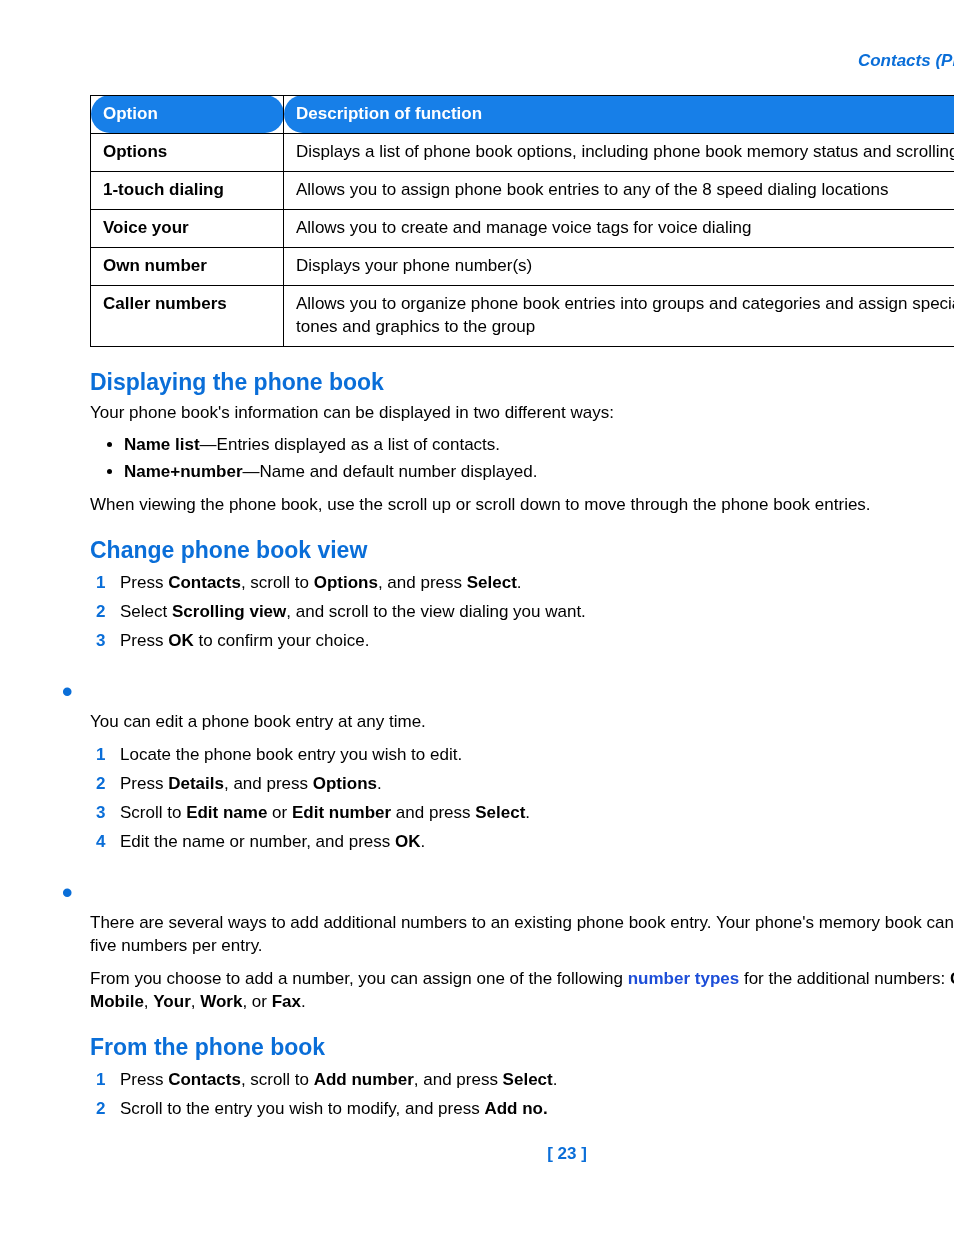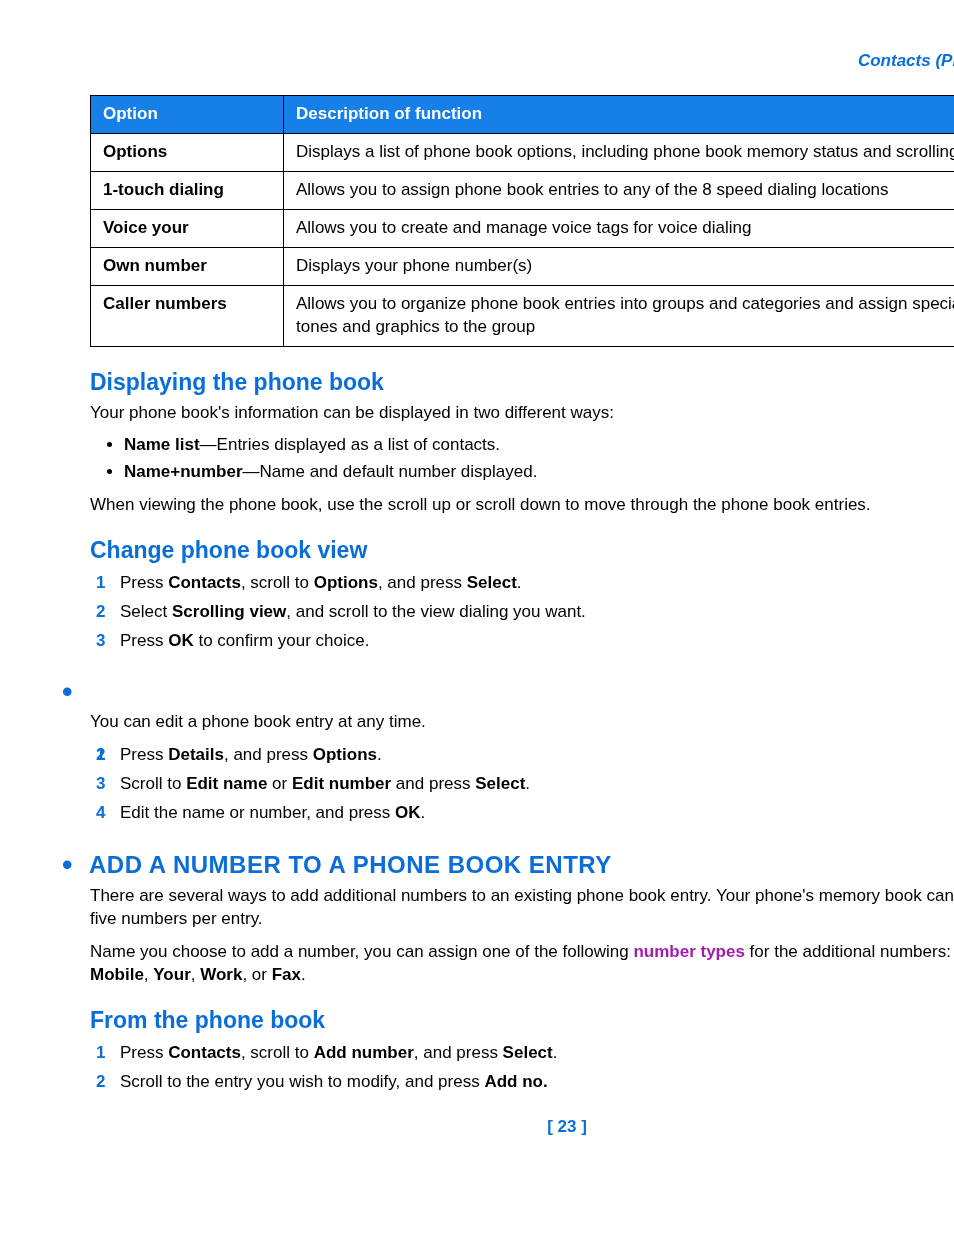--- a/index.html
+++ b/index.html
@@ -32,20 +32,21 @@
     border: 1px solid #000;
     padding: 7px 10px 7px 12px;
     text-align: left;
     vertical-align: top;
     font-size: 17px;
   }
   th {
     background: #177fe8;
     color: #fff;
     font-weight: 700;
+    border-radius: 19px;
   }
   td.opt {
     font-weight: 700;
     width: 170px;
   }
   h2.blue-h {
     color: #0a6ed8;
     font-weight: 700;
     font-size: 23px;
     margin: 18px 0 2px 0;
@@ -86,21 +87,21 @@
     position: relative;
   }
   ol.num li .n {
     position: absolute;
     left: 6px;
     top: 0;
     color: #0a6ed8;
     font-weight: 700;
   }
   .b { font-weight: 700; }
-  .link { color: #a21caf; font-weight: 700; }
+  .link { color: #1d4ed8; font-weight: 700; }
   .page-num {
     text-align: center;
     color: #0a6ed8;
     font-weight: 600;
     margin-top: 22px;
     font-size: 17px;
   }
   .indent { margin-left: 0; }
 </style>
 </head>
@@ -167,42 +168,42 @@
   </li>
 </ol>
 
 <h2 class="sec-h">
   <span class="big-bullet">•</span>
 </h2>
 <p>You can edit a phone book entry at any time.</p>
 <ol class="num">
   <li>
     <span class="n">1</span>
+    <span>Locate the phone book entry you wish to edit.</span>
   </li>
   <li>
     <span class="n">2</span>
     <span>Press </span><span class="b">Details</span><span>, and press </span><span class="b">Options</span><span>.</span>
   </li>
   <li>
     <span class="n">3</span>
     <span>Scroll to </span><span class="b">Edit name</span><span> or </span><span class="b">Edit number</span><span> and press </span><span class="b">Select</span><span>.</span>
   </li>
   <li>
     <span class="n">4</span>
     <span>Edit the name or number, and press </span><span class="b">OK</span><span>.</span>
   </li>
 </ol>
 
 <h2 class="sec-h">
   <span class="big-bullet">•</span>
-  <span>Add a number to a phone book entry</span>
 </h2>
 <p>There are several ways to add additional numbers to an existing phone book entry. Your phone's memory book can store up to five numbers per entry.</p>
 <p>
-  <span>Name you choose to add a number, you can assign one of the following </span><span class="link">number types</span><span> for the additional numbers: </span><span class="b">General</span>, <span class="b">Mobile</span>, <span class="b">Your</span>, <span class="b">Work</span>, or <span class="b">Fax</span><span>.</span>
+  <span>From you choose to add a number, you can assign one of the following </span><span class="link">number types</span><span> for the additional numbers: </span><span class="b">General</span>, <span class="b">Mobile</span>, <span class="b">Your</span>, <span class="b">Work</span>, or <span class="b">Fax</span><span>.</span>
 </p>
 
 <h2 class="blue-h">From the phone book</h2>
 <ol class="num">
   <li>
     <span class="n">1</span>
     <span>Press </span><span class="b">Contacts</span><span>, scroll to </span><span class="b">Add number</span><span>, and press </span><span class="b">Select</span><span>.</span>
   </li>
   <li>
     <span class="n">2</span>

